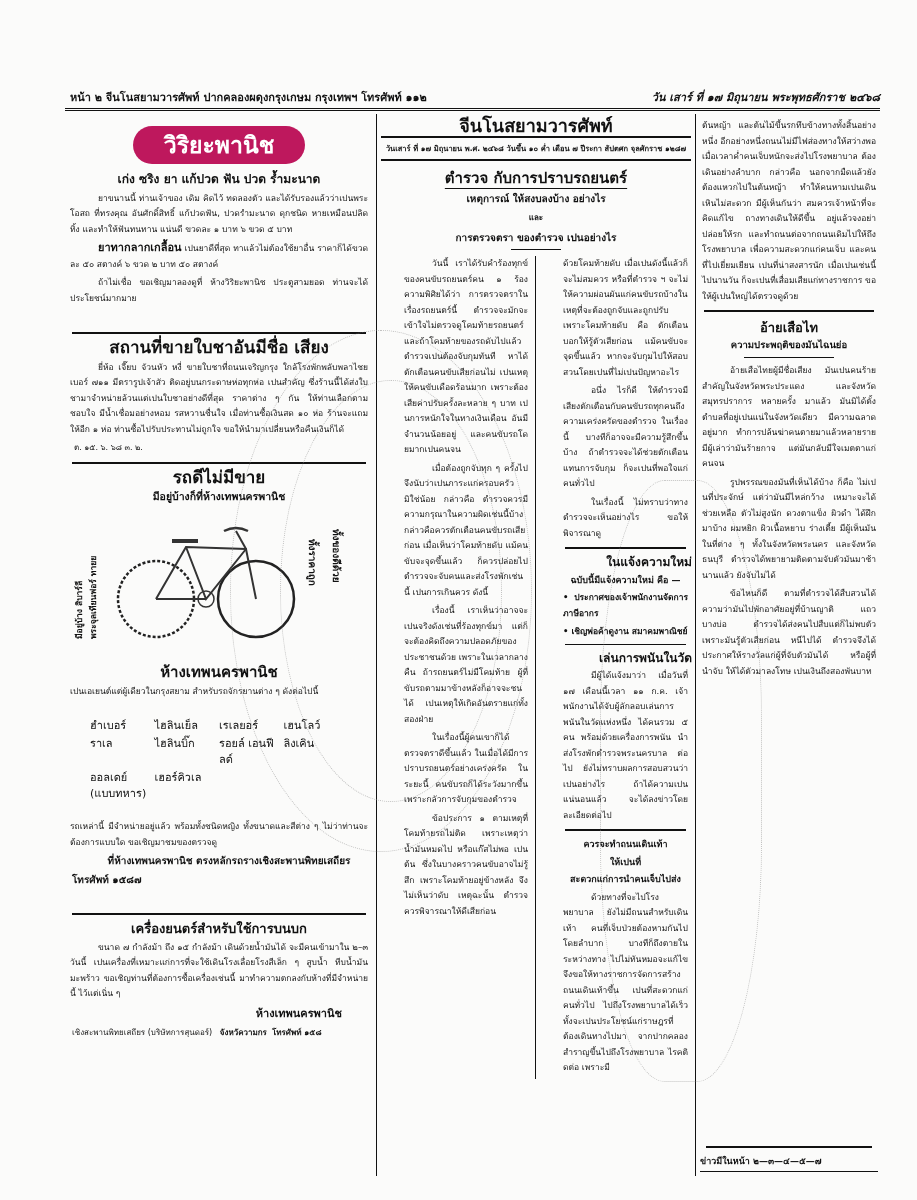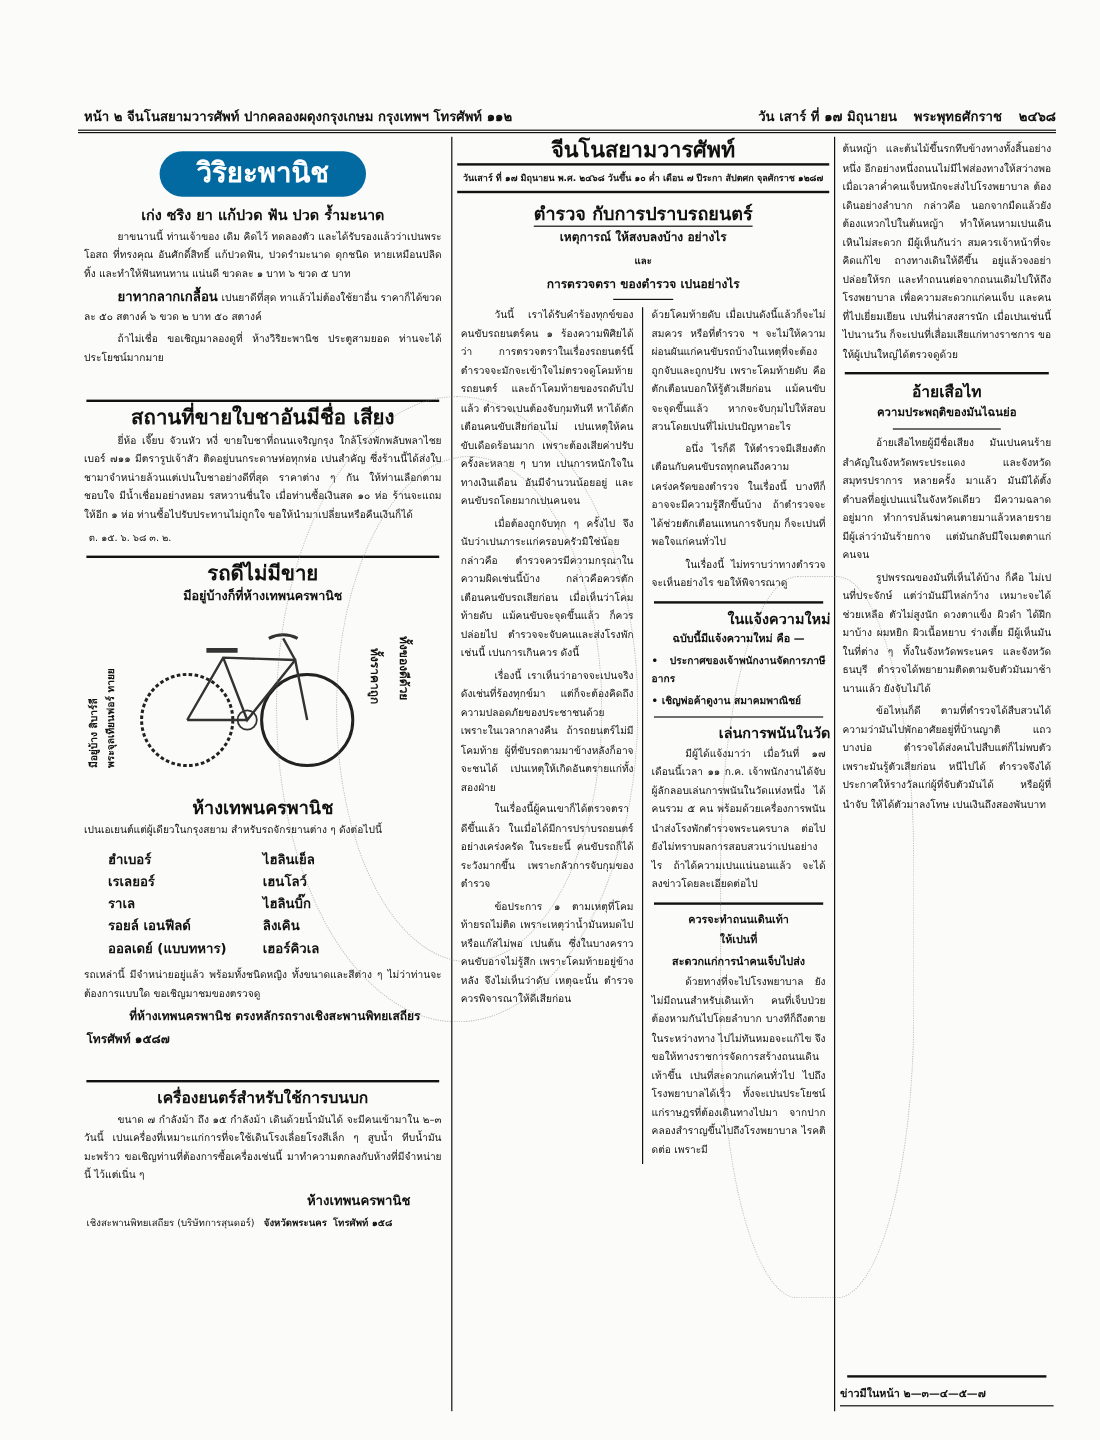--- a/index.html
+++ b/index.html
@@ -1,43 +1,43 @@
 <!DOCTYPE html>
 <html><head>
 <meta charset="utf-8">
 <style>
   html,body{margin:0;padding:0;background:#fff;}
   body{width:917px;height:1200px;position:relative;overflow:hidden;font-family:"DejaVu Serif",serif;color:#111;}
   .page{position:absolute;left:0;top:0;width:917px;height:1200px;background:#fbfbfa;}
   .header{position:absolute;left:70px;top:86px;width:810px;height:22px;font-size:11px;font-family:"DejaVu Sans",sans-serif;font-weight:bold;display:flex;align-items:center;}
   .header .l{flex:0 0 auto;margin-right:22px;}
-  .header .r{margin-left:auto;display:flex;gap:14px;}
+  .header .r{margin-left:auto;display:flex;gap:4px;font-style:italic;}
   .hrule{position:absolute;left:65px;top:108px;width:815px;border-top:3px double #111;}
   .col{position:absolute;top:114px;overflow:hidden;font-size:8.5px;line-height:15.5px;font-family:"DejaVu Sans",sans-serif;}
   .col-left{left:66px;width:306px;height:1062px;}
   .col-mid{left:376px;width:318px;height:1062px;border-left:1.5px solid #111;border-right:1.5px solid #111;}
   .col-right{left:698px;width:182px;height:1062px;}
-  .banner{display:block;margin:12px auto 8px;width:172px;height:38px;border-radius:19px;background:#0369a1;color:#fff;font-size:23px;font-weight:bold;text-align:center;line-height:38px;font-family:"DejaVu Serif",serif;}
+  .banner{display:block;margin:12px auto 8px;width:172px;height:38px;border-radius:19px;background:#be185d;color:#fff;font-size:23px;font-weight:bold;text-align:center;line-height:38px;font-family:"DejaVu Serif",serif;}
   .sub{font-size:12px;text-align:center;font-weight:bold;margin:3px 0;}
   .para{text-indent:28px;text-align:justify;margin:0 4px 3px;}
   .para-sm{text-align:justify;margin:0 4px 3px;}
   .headline{font-size:17px;font-weight:bold;text-align:center;font-family:"DejaVu Serif",serif;margin:6px 0 4px;}
   .rule{border-top:2px solid #111;margin:6px 6px;}
   .rule-thin{border-top:1px solid #111;margin:4px 6px;}
   .ref{text-align:left;font-size:8px;margin:0 8px;}
   .bike-ad{position:relative;height:150px;margin:4px 0;}
   .vert{position:absolute;writing-mode:vertical-rl;transform:rotate(180deg);font-size:8.5px;font-weight:bold;}
   .vert2{position:absolute;writing-mode:vertical-rl;font-size:10px;font-weight:bold;}
-  .bikes{display:grid;grid-template-columns:1fr 1fr;row-gap:3px;font-size:11px;font-weight:bold;margin:8px 24px;}
+  .bikes{display:grid;grid-template-columns:1fr 1fr 1fr 1fr;row-gap:3px;font-size:11px;font-weight:normal;margin:18px 24px;}
   .mast{font-size:18px;font-weight:bold;text-align:center;margin:4px 0 2px;font-family:"DejaVu Serif",serif;}
   .dateline{font-size:7.5px;font-weight:bold;text-align:center;border-top:2px solid #111;border-bottom:2px solid #111;margin:2px 4px;padding:3px 0;}
   .ed-title{font-size:15px;font-weight:bold;text-align:center;margin:10px 0 4px;text-decoration:underline;text-underline-offset:5px;}
   .ed-sub{font-size:10px;font-weight:bold;text-align:center;margin:4px 0;}
   .cols2{display:grid;grid-template-columns:1fr 1fr;column-gap:0;margin-top:6px;}
-  .cols2>div{padding:0 3px;}
+  .cols2>div{padding:0 3px;margin-left:20px;}
   .cols2>div:first-child{border-right:1.5px solid #111;}
   .box-title{font-size:12px;font-weight:bold;text-align:right;margin:6px 0 2px;}
   .box-sub{font-size:9px;font-weight:bold;text-align:center;margin:2px 0;}
   .right-title{font-size:13px;font-weight:bold;text-align:center;margin:8px 0 2px;}
   .right-sub{font-size:9.5px;font-weight:bold;text-align:center;margin:2px 0 4px;font-family:Liberation Serif, serif;}
   .sig{text-align:right;font-weight:bold;font-size:11px;margin:4px 30px;}
   .foot-small{font-size:8px;margin:0 6px;}
   .footer-note{font-size:9px;font-weight:bold;text-align:left;margin-top:4px;border-bottom:1.5px solid #111;padding-bottom:3px;}
   .stipple{position:absolute;border:1px dotted #888;border-radius:50%;opacity:.5;pointer-events:none;}
 </style>
@@ -119,21 +119,21 @@
     </div>
 
     <div class="rule" style="margin-top:26px"></div>
 
     <div>
       <div class="sub" style="font-size:13px">เครื่องยนตร์สำหรับใช้การบนบก</div>
       <p class="para">ขนาด ๗ กำลังม้า ถึง ๑๕ กำลังม้า เดินด้วยน้ำมันได้ จะมีคนเข้ามาใน ๒–๓ วันนี้ เปนเครื่องที่เหมาะแก่การที่จะใช้เดินโรงเลื่อยโรงสีเล็ก ๆ สูบน้ำ ทีบน้ำมันมะพร้าว ขอเชิญท่านที่ต้องการซื้อเครื่องเช่นนี้ มาทำความตกลงกับห้างที่มีจำหน่ายนี้ ไว้แต่เนิ่น ๆ</p>
       <div class="sig">ห้างเทพนครพานิช</div>
       <div class="foot-small">
         <span>เชิงสะพานพิทยเสถียร (บริษัทการสุนดอร์)</span>
-        &nbsp;&nbsp;<b>จังหวัดพระนคร</b>
+        &nbsp;&nbsp;<b>จังหวัความกร</b>
         &nbsp;<b>โทรศัพท์ ๑๕๘</b>
       </div>
     </div>
   </div>
 
   <div class="col col-mid">
     <div class="mast">จีนโนสยามวารศัพท์</div>
     <div class="dateline">วันเสาร์ ที่ ๑๗ มิถุนายน พ.ศ. ๒๔๖๘  วันขึ้น ๑๐ ค่ำ เดือน ๗ ปีระกา สัปตศก จุลศักราช ๑๒๘๗</div>
     <div class="ed-title">ตำรวจ กับการปราบรถยนตร์</div>
     <div class="ed-sub">เหตุการณ์ ให้สงบลงบ้าง อย่างไร</div>

